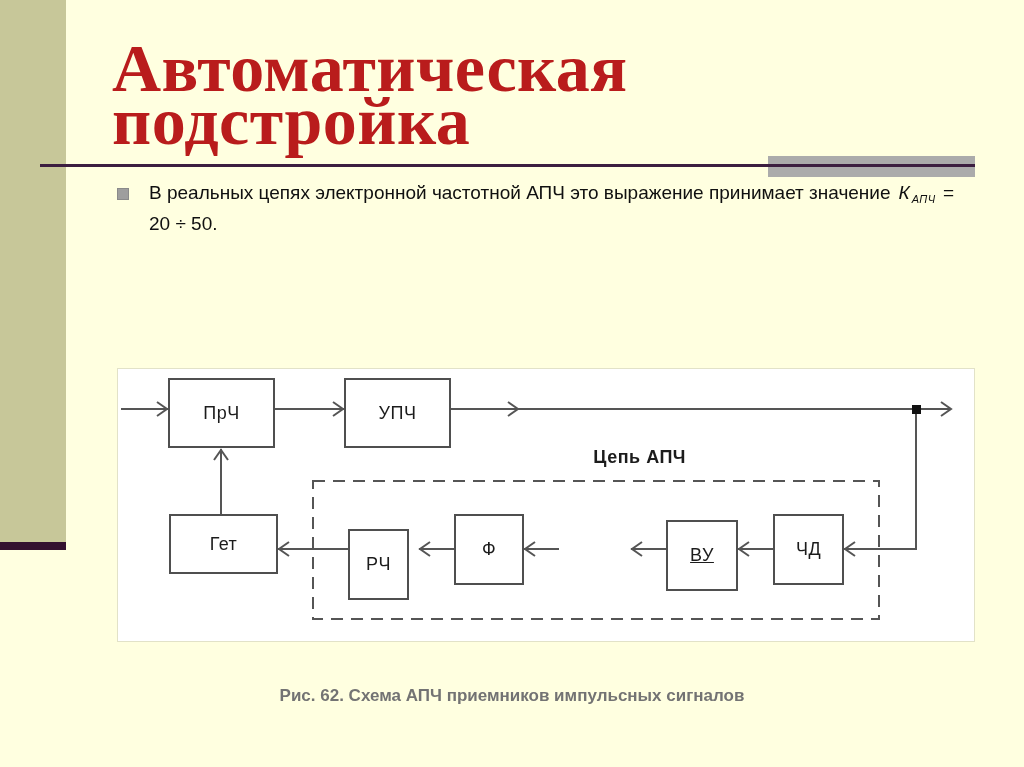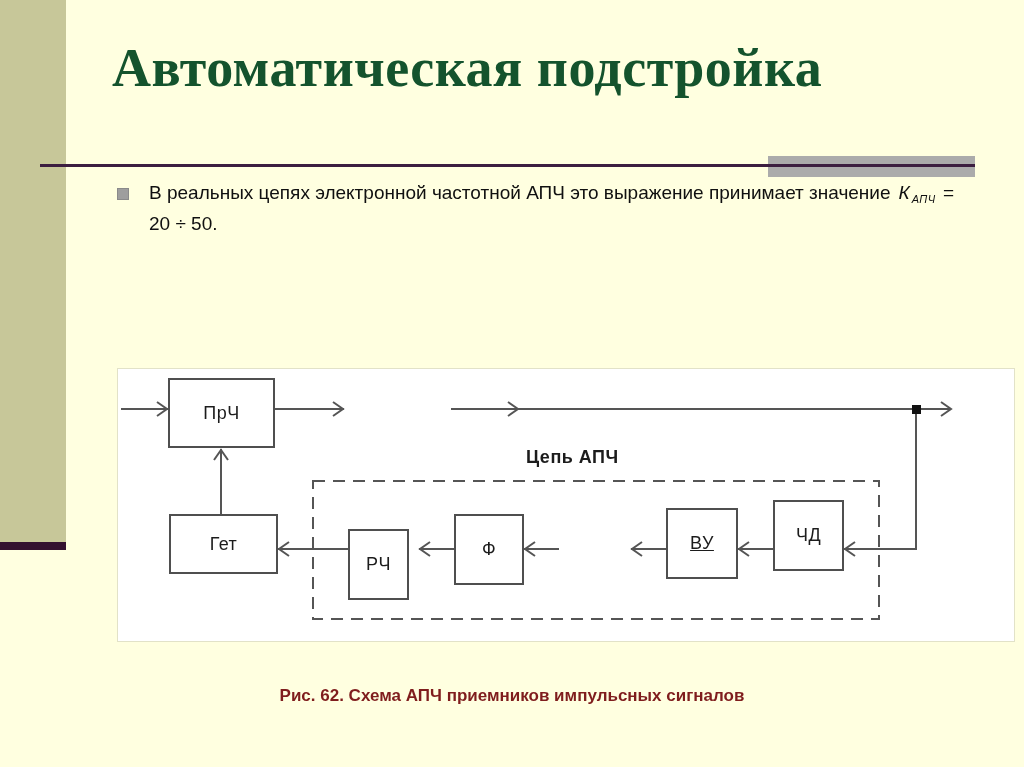--- a/index.html
+++ b/index.html
@@ -10,57 +10,57 @@
     color:#111;
   }
   
   .side-bar{position:absolute;left:0;top:0;width:66px;height:542px;background:#C7C799;}
   .side-accent{position:absolute;left:0;top:542px;width:66px;height:8px;background:#33102F;}
 
   
   .title{
     position:absolute;left:112px;top:42px;width:880px;
     font-family:"Liberation Serif", serif;
-    font-weight:bold;font-size:54px;line-height:53px;
-    color:#14532d;letter-spacing:.5px;
+    font-weight:bold;font-size:68px;line-height:53px;
+    color:#b91c1c;letter-spacing:.5px;
   }
   .rule-gray{position:absolute;left:768px;top:156px;width:207px;height:21px;background:#ABABAB;}
   .rule-line{position:absolute;left:40px;top:164px;width:935px;height:3px;background:#3C1E40;}
 
   
   .bullets{position:absolute;left:117px;top:181px;width:850px;display:flex;flex-direction:column;gap:18px;}
   .bullet{display:flex;align-items:flex-start;}
   .marker{flex:0 0 auto;width:10px;height:10px;background:#9E9E9E;border:1px solid #8a8a8a;margin:7px 20px 0 0;}
   .btxt{margin:0;font-size:19px;line-height:24.5px;color:#101010;}
   .fk{font-style:italic;margin-left:8px;}
   .fsub{font-style:italic;font-size:11px;vertical-align:-4px;letter-spacing:.5px;margin:0 2px;}
 
   
-  .figure{position:absolute;left:117px;top:368px;width:856px;height:272px;background:#FFFFFF;border:1px solid #E2E2C8;box-sizing:content-box;padding-left:40px;}
+  .figure{position:absolute;left:117px;top:368px;width:856px;height:272px;background:#FFFFFF;border:1px solid #E2E2C8;box-sizing:content-box;}
   .figure svg{position:absolute;left:0;top:0;}
   .blk{
     position:absolute;box-sizing:border-box;background:#fff;border:2px solid #4F4F4F;
     display:flex;align-items:center;justify-content:center;
     font-size:18px;color:#1c1c1c;letter-spacing:.5px;
   }
   .b-prch{left:50px;top:9px;width:107px;height:70px;}
   .b-upch{left:226px;top:9px;width:107px;height:70px;}
   .b-get{left:51px;top:145px;width:109px;height:60px;}
   .b-rch{left:230px;top:160px;width:61px;height:71px;}
   .b-f{left:336px;top:145px;width:70px;height:71px;}
   .b-pd{left:441px;top:145px;width:72px;height:71px;}
-  .b-vu{left:548px;top:139px;width:72px;height:71px;text-decoration:underline;}
-  .b-chd{left:655px;top:131px;width:71px;height:71px;}
+  .b-vu{left:548px;top:151px;width:72px;height:71px;text-decoration:underline;}
+  .b-chd{left:655px;top:145px;width:71px;height:71px;}
   .chain-label{
-    position:absolute;left:408px;top:78px;width:160px;text-align:left;
+    position:absolute;left:408px;top:78px;width:160px;text-align:right;
     font-size:18px;font-weight:bold;color:#1c1c1c;letter-spacing:.5px;
   }
   .caption{
     position:absolute;left:0;top:686px;width:1024px;text-align:center;
-    font-size:17px;font-weight:bold;color:#7f1d1d;
+    font-size:17px;font-weight:bold;color:#737373;
   }
 </style>
 </head>
 <body>
 
 <div class="side-bar"></div>
 <div class="side-accent"></div>
 
 <div class="title">
   <div>Автоматическая подстройка</div>
@@ -110,20 +110,21 @@
 
       <path d="M103 145 V80"></path>
       <polyline points="96,91 103,81 110,91"></polyline>
 
       <rect x="195" y="112" width="566" height="138" stroke-dasharray="12 8"></rect>
     </g>
     <rect x="794" y="36" width="9" height="9" fill="#111111" stroke="none"></rect>
   </svg>
 
   <div class="blk b-prch">ПрЧ</div>
+  <div class="blk b-upch">УПЧ</div>
   <div class="blk b-get">Гет</div>
   <div class="blk b-rch">РЧ</div>
   <div class="blk b-f">Ф</div>
   <div class="blk b-vu">ВУ</div>
   <div class="blk b-chd">ЧД</div>
 
   <div class="chain-label">Цепь АПЧ</div>
 </div>
 
 <div class="caption">Рис. 62. Схема АПЧ приемников импульсных сигналов</div>

